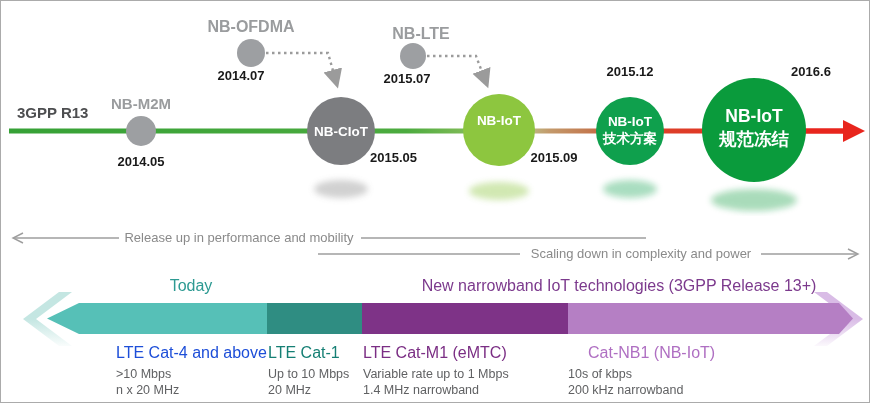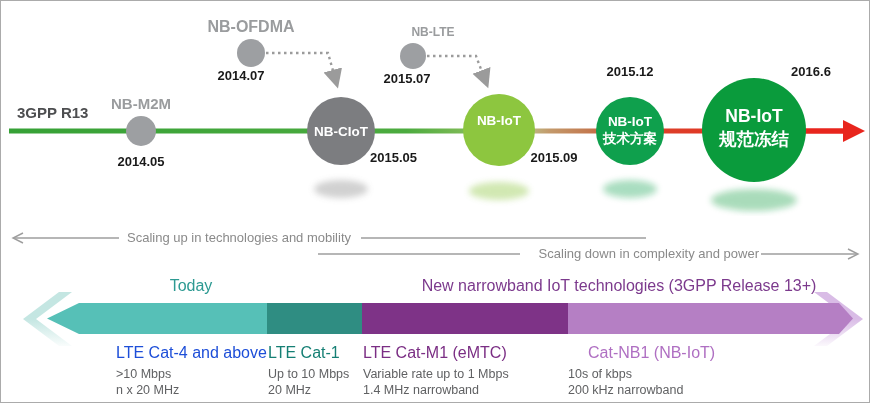--- a/index.html
+++ b/index.html
@@ -13,34 +13,34 @@
   
   .release-label{left:16px;top:103px;width:96px;font-size:15px;font-weight:600;color:#4d4e50;}
   .node-label{font-weight:bold;color:#9a9c9e;text-align:center;}
   .date-label{font-weight:bold;color:#1a1a1a;font-size:13px;text-align:center;}
   .circle-label{font-weight:bold;color:#fff;text-align:center;line-height:17px;font-size:13.5px;z-index:3;}
   .circle-label span{display:block;}
   .lbl-m2m{left:94px;top:94px;width:92px;font-size:15px;}
   .dt-m2m{left:94px;top:153px;width:92px;}
   .lbl-ofdma{left:180px;top:17px;width:140px;font-size:16px;}
   .dt-ofdma{left:195px;top:67px;width:90px;}
-  .lbl-lte{left:389px;top:24px;width:86px;font-size:12px;}
+  .lbl-lte{left:377px;top:24px;width:86px;font-size:16px;}
   .dt-lte{left:363px;top:70px;width:86px;}
   .lbl-ciot{left:302px;top:122px;width:76px;}
   .dt-ciot{left:350px;top:149px;width:85px;}
   .lbl-workitem{left:455px;top:111px;width:86px;}
   .dt-workitem{left:510px;top:149px;width:86px;}
   .lbl-tech{left:586px;top:112px;width:86px;}
   .dt-tech{left:586px;top:63px;width:86px;}
   .lbl-freeze{left:700px;top:104px;width:106px;font-size:17.5px;line-height:23px;}
   .dt-freeze{left:768px;top:63px;width:84px;}
   
   .scaling-label{font-size:13px;color:#8a8a8a;text-align:center;white-space:nowrap;}
   .scaling-up{left:118px;top:229px;width:240px;}
-  .scaling-down{left:522px;top:245px;width:236px;text-align:right;}
+  .scaling-down{left:522px;top:245px;width:236px;}
   
   .today-label{left:100px;top:276px;width:180px;font-size:16px;color:#2d9a92;text-align:center;}
   .newtech-label{left:400px;top:276px;width:436px;font-size:16px;color:#7c3a8d;text-align:center;white-space:nowrap;}
   .seg-col{top:343px;}
   .seg-col .heading{font-size:16px;margin-bottom:5px;white-space:nowrap;}
   .seg-col .spec{font-size:12.5px;color:#606163;line-height:15.5px;white-space:nowrap;}
   .col-1{left:115px;} .col-1 .heading{color:#1d4ed8;}
   .col-2{left:267px;} .col-2 .heading{color:#157f74;}
   .col-3{left:362px;} .col-3 .heading{color:#7b2e84;}
   .col-4{left:567px;} .col-4 .heading{color:#af6fc2;margin-left:20px;}
@@ -127,21 +127,21 @@
   <svg class="abs" style="top:225px" width="868" height="42" viewBox="0 0 868 42">
     <g stroke="#9e9e9e" stroke-width="1.4" fill="none">
       <path d="M22,7 L12,12 L22,17"></path>
       <line x1="13" y1="12" x2="118" y2="12"></line>
       <line x1="360" y1="12" x2="645" y2="12"></line>
       <line x1="317" y1="28" x2="519" y2="28"></line>
       <line x1="760" y1="28" x2="856" y2="28"></line>
       <path d="M847,23 L857,28 L847,33"></path>
     </g>
   </svg>
-  <div class="abs txt scaling-label scaling-up">Scaling up in technologies and mobility</div>
+  <div class="abs txt scaling-label scaling-up">Release up in performance and mobility</div>
   <div class="abs txt scaling-label scaling-down">Scaling down in complexity and power</div>
 
   <svg class="abs" style="top:290px" width="868" height="70" viewBox="0 0 868 70">
     <defs>
       <linearGradient id="fadeL" x1="0" y1="0" x2="0" y2="1">
         <stop offset="0.5" stop-color="#c4e6e2"></stop>
         <stop offset="1" stop-color="#c4e6e2" stop-opacity="0.1"></stop>
       </linearGradient>
       <linearGradient id="fadeR" x1="0" y1="0" x2="0" y2="1">
         <stop offset="0.5" stop-color="#d9bce6"></stop>

